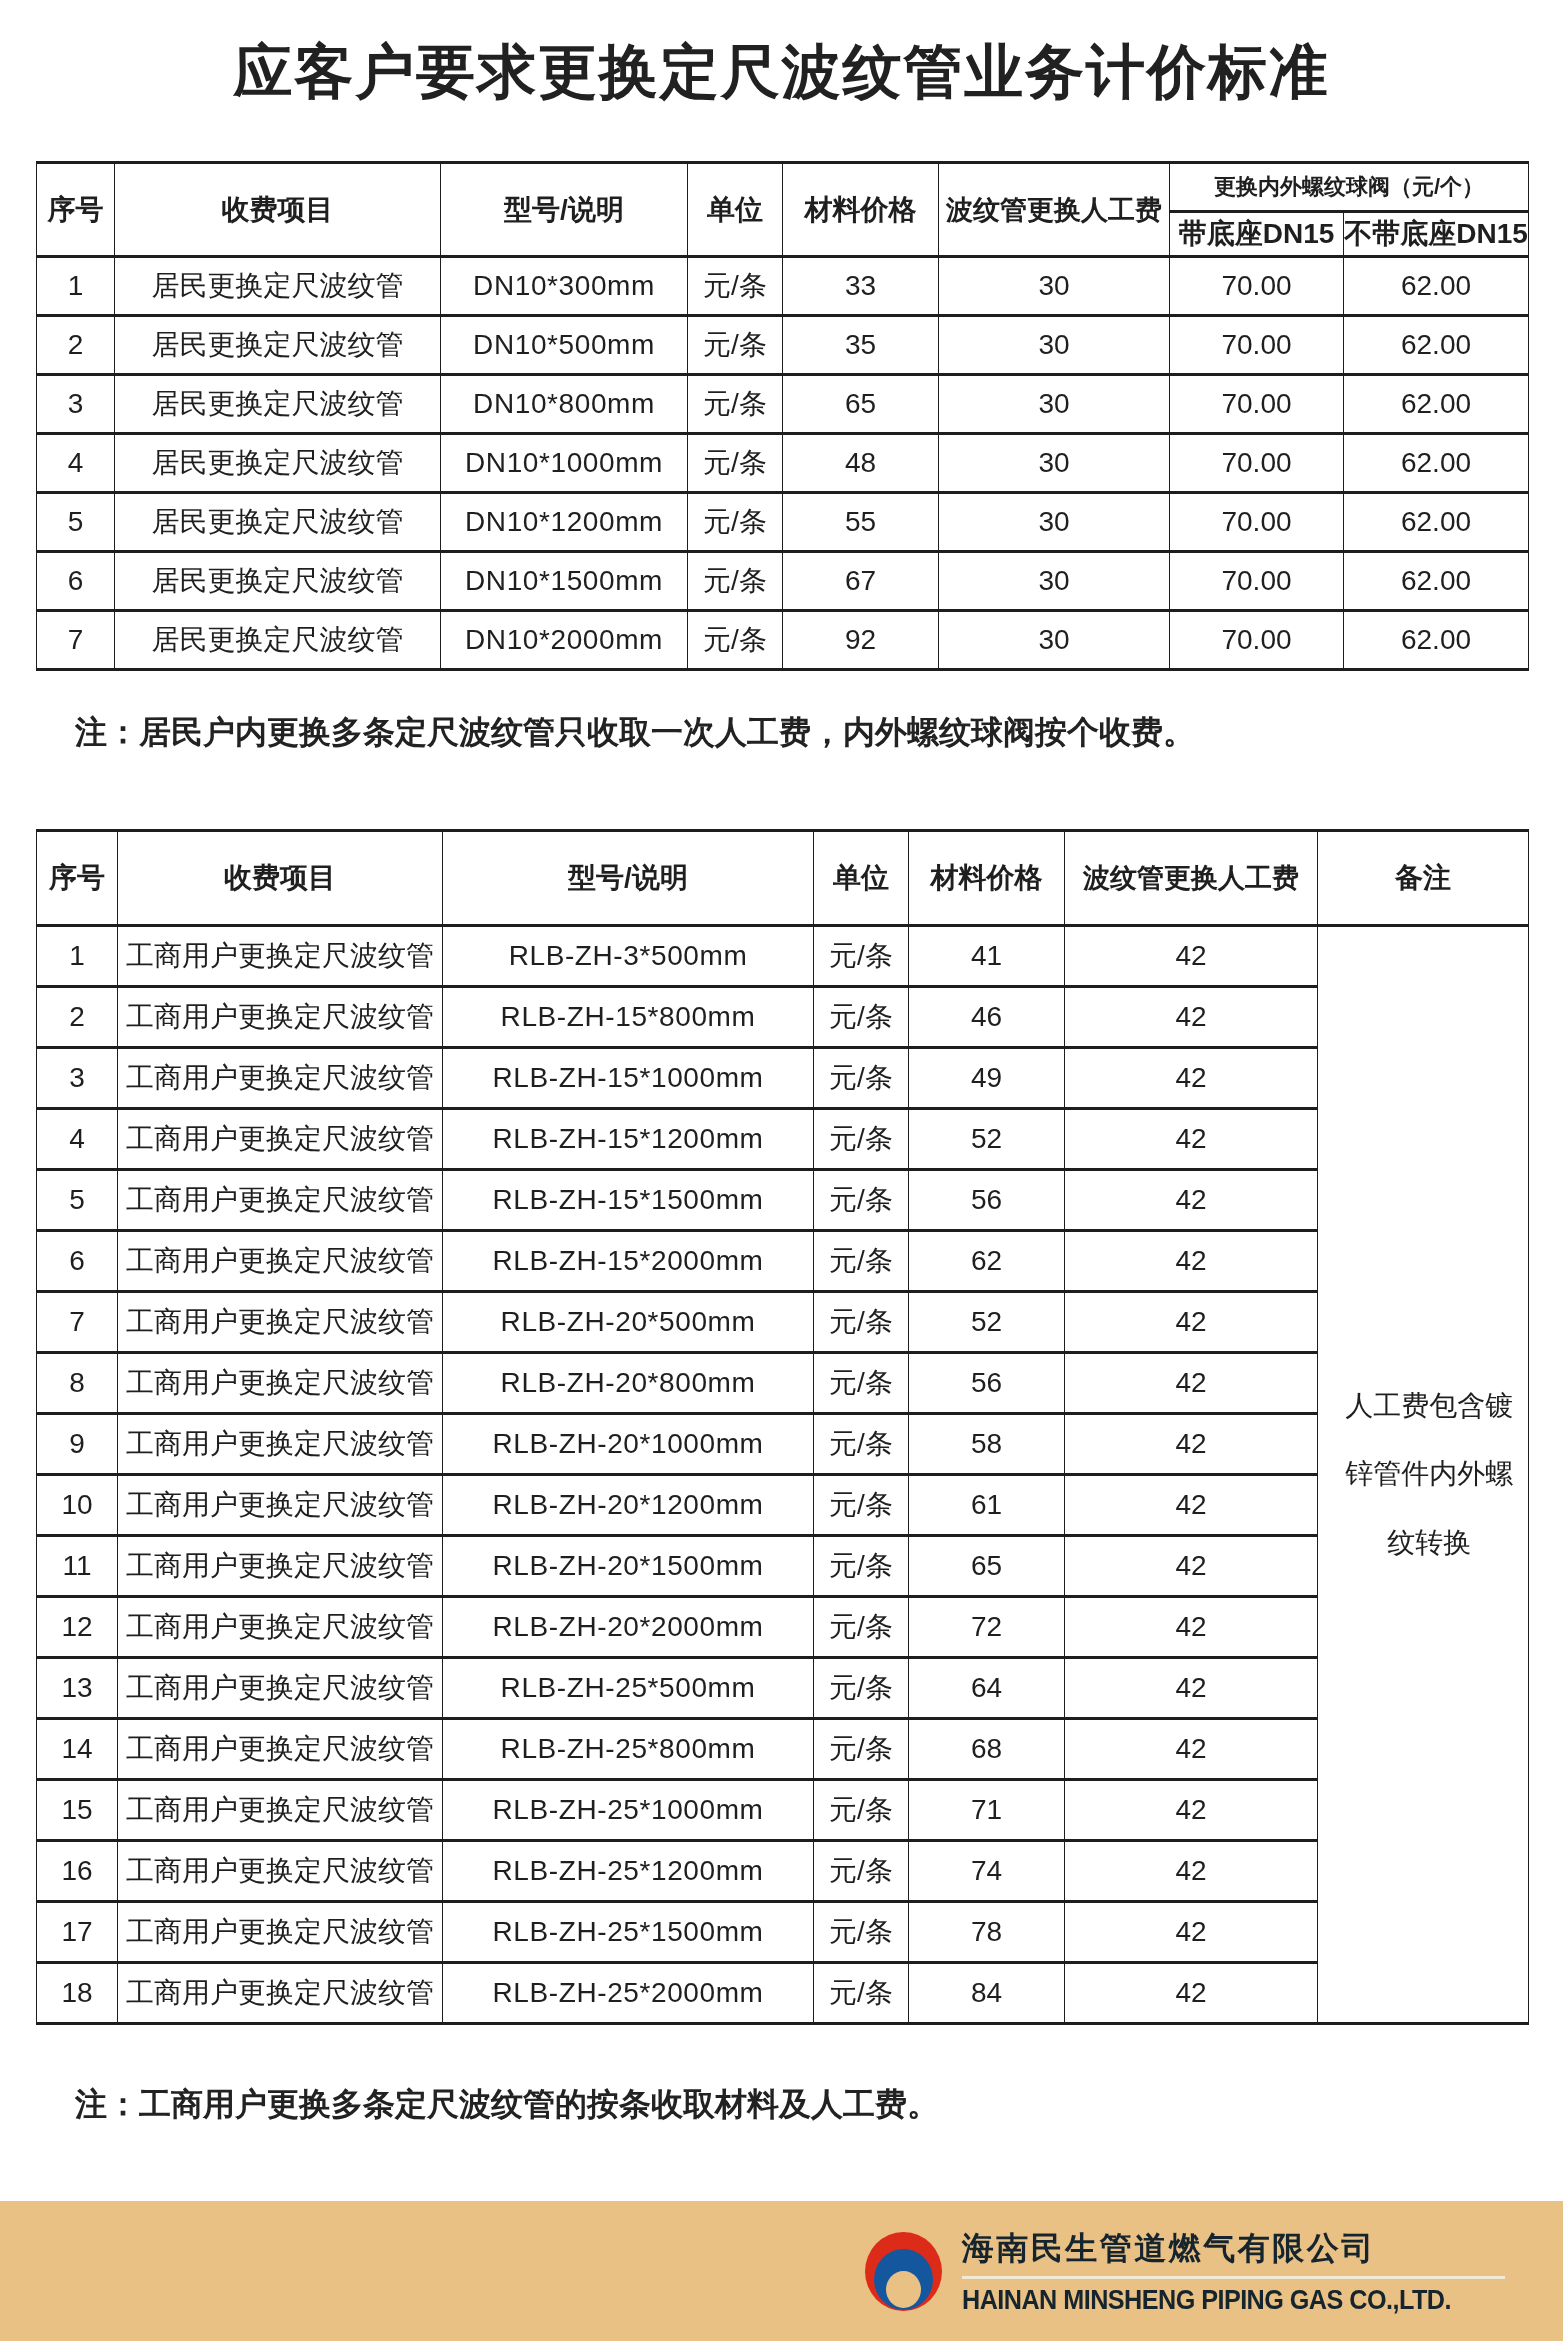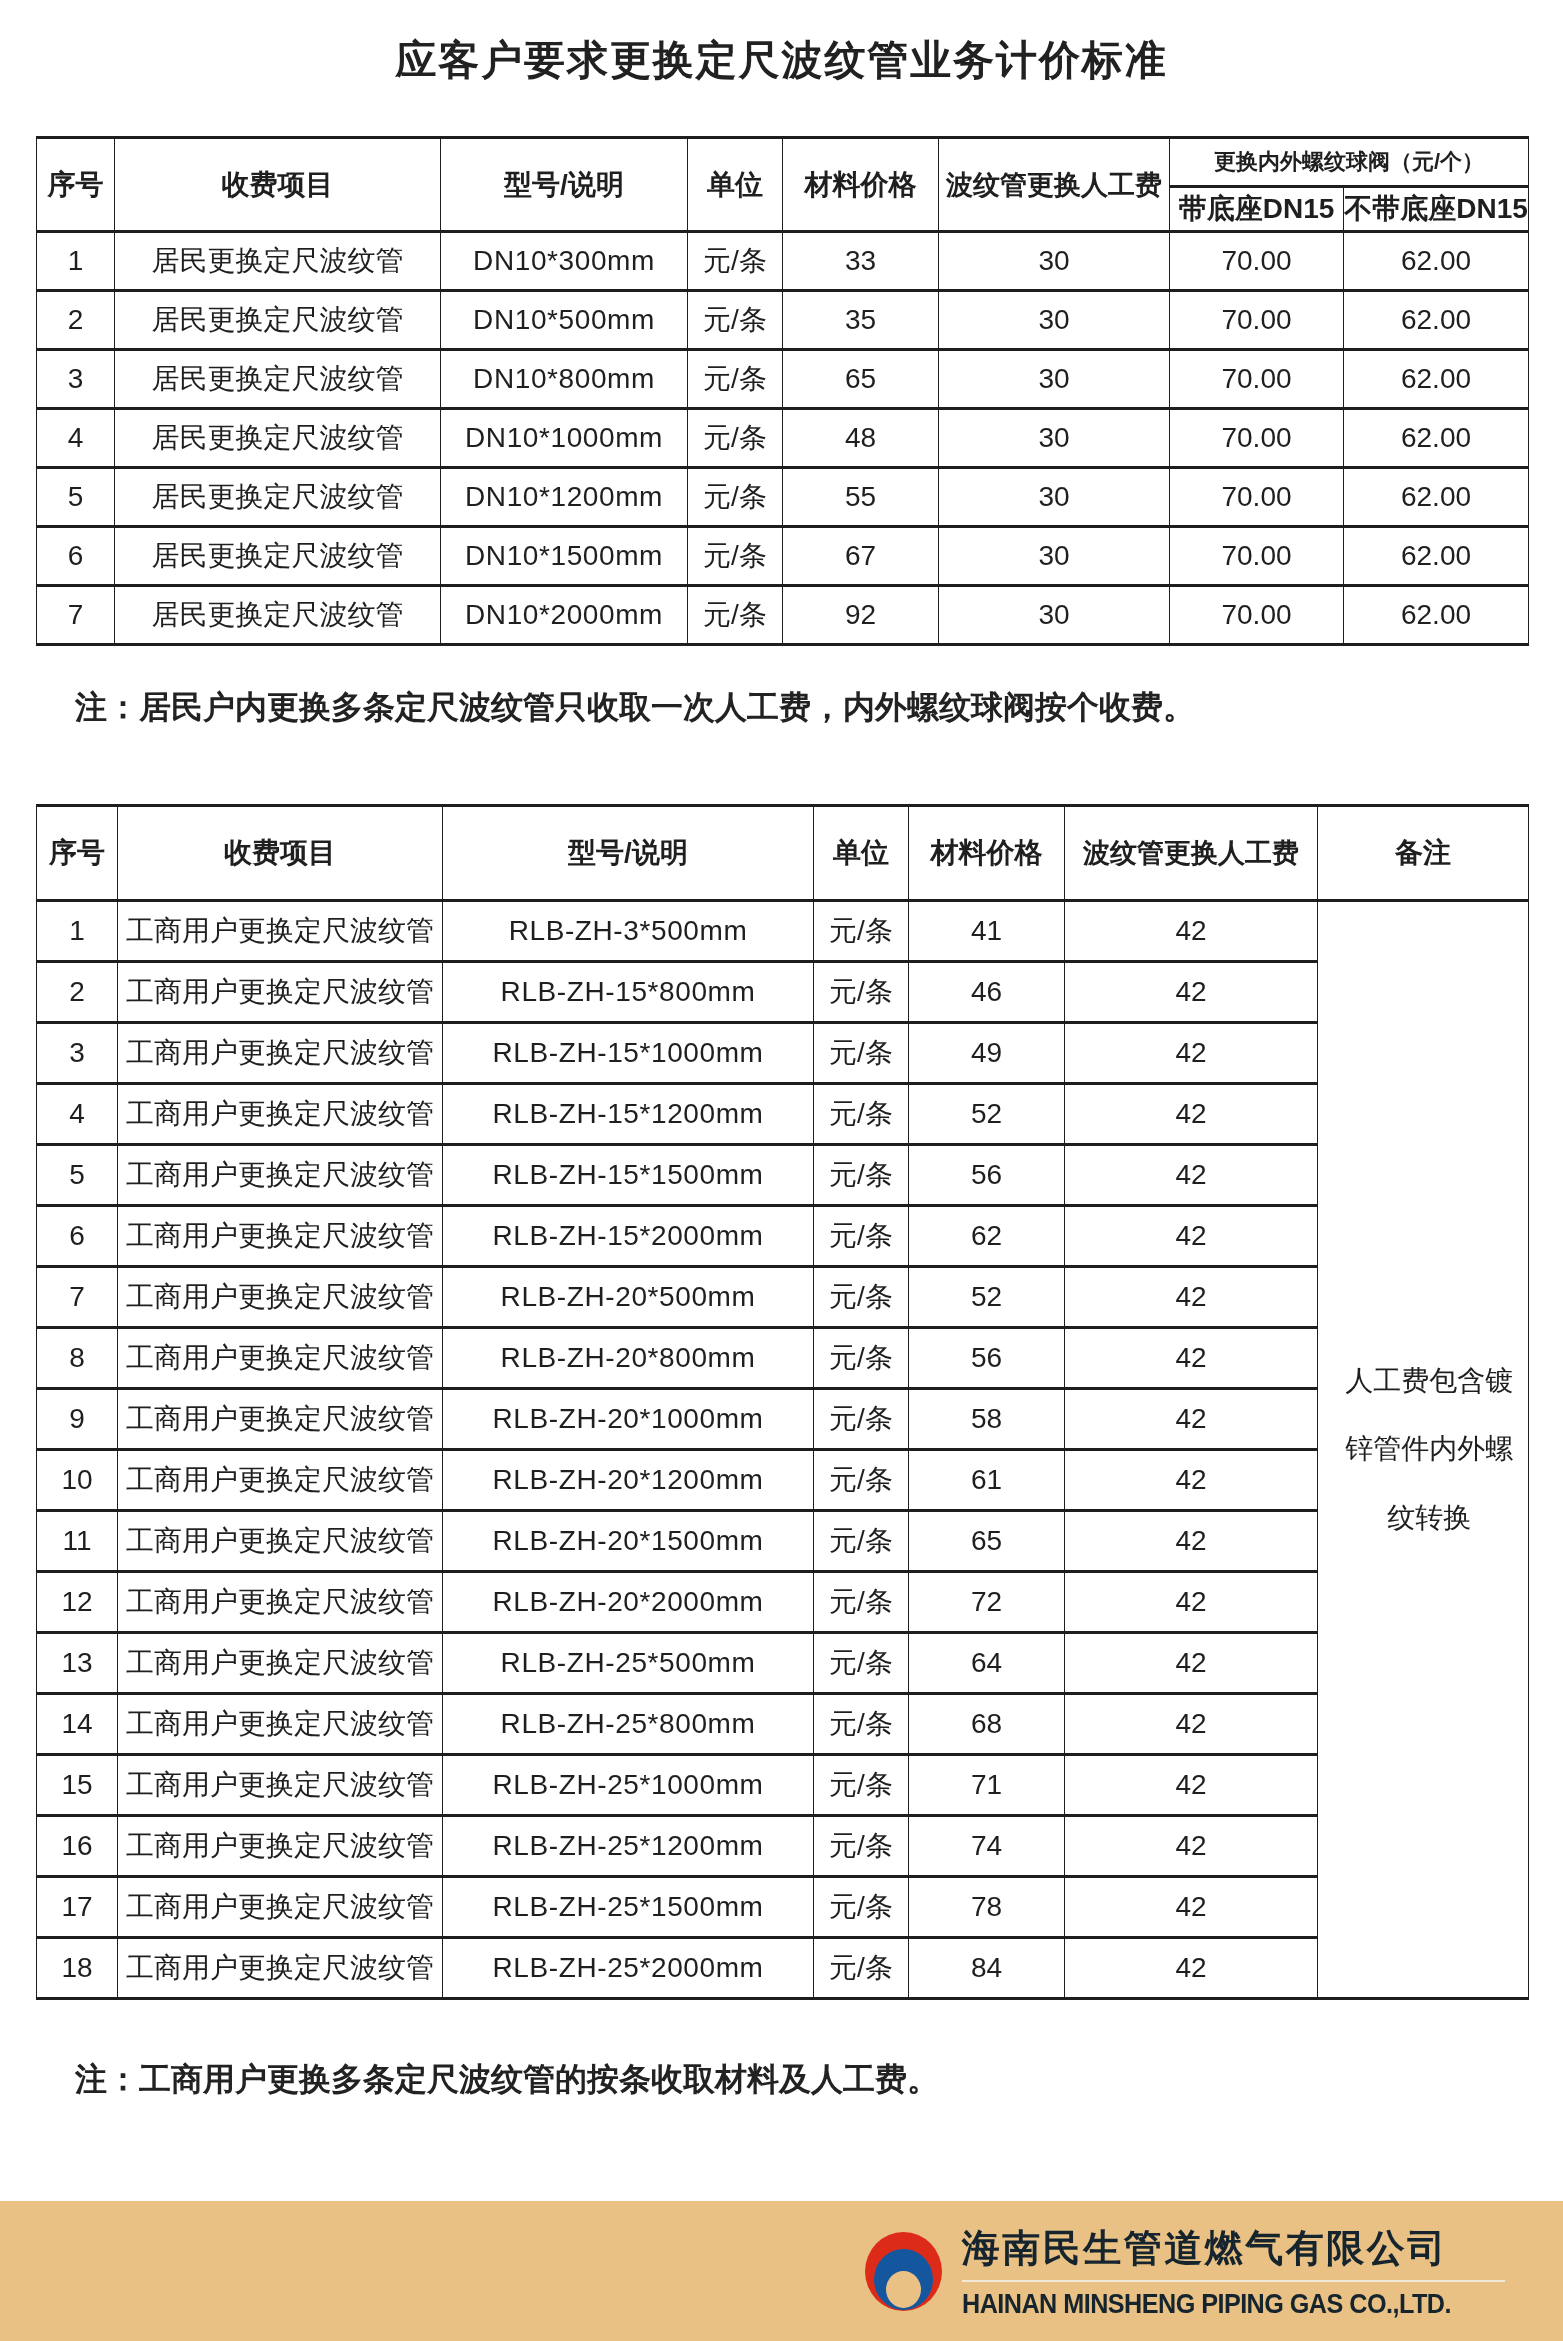--- a/index.html
+++ b/index.html
@@ -11,21 +11,21 @@
     --footer_text:#16242e;
     --divider:#f1ead7;
   }
   *{box-sizing:border-box;margin:0;padding:0;}
   html,body{margin:0;padding:0;background:#ffffff;}
   body{font-family:"Liberation Sans","DejaVu Sans",sans-serif;color:var(--text_dark,#1f1f1f);}
   .page{position:relative;width:1563px;height:2342px;background:#ffffff;overflow:hidden;}
   .content{padding:0 36px;}
   .title{
     text-align:center;
-    font-size:41px;
+    font-size:59px;
     font-weight:800;
     letter-spacing:1.9px;
     padding-top:33px;
     margin-bottom:48px;
     color:#212121;
     white-space:nowrap;
   }
   table.price-table{
     border-collapse:collapse;
     table-layout:fixed;
@@ -84,21 +84,21 @@
     padding-right:58px;
   }
   .brand{display:flex;align-items:center;gap:20px;}
   .logo{position:relative;width:77px;height:79px;flex:0 0 auto;}
   .logo-red{position:absolute;left:0;top:0;width:77px;height:79px;border-radius:50%;background:var(--logo_red,#dd2b1a);}
   .logo-blue{position:absolute;left:8.8px;top:17px;width:59px;height:61px;border-radius:50%;background:var(--logo_blue,#15579e);}
   .logo-dot{position:absolute;left:21px;top:39px;width:35px;height:37px;border-radius:50%;background:var(--footer_bg,#e9c185);}
   .brand-text{display:flex;flex-direction:column;color:var(--footer_text,#16242e);}
   .brand-cn{
     font-family:Liberation Sans, sans-serif;
-    font-size:38px;font-weight:600;letter-spacing:2.5px;white-space:nowrap;
+    font-size:32px;font-weight:600;letter-spacing:2.5px;white-space:nowrap;
   }
   .brand-rule{height:2.5px;background:var(--divider,#f1ead7);margin:5.7px 0 5.7px;}
   .brand-en{
     font-size:28px;font-weight:600;letter-spacing:-0.6px;white-space:nowrap;
     transform:scaleX(.9);transform-origin:left center;
   }
 </style>
 </head>
 <body>
 

